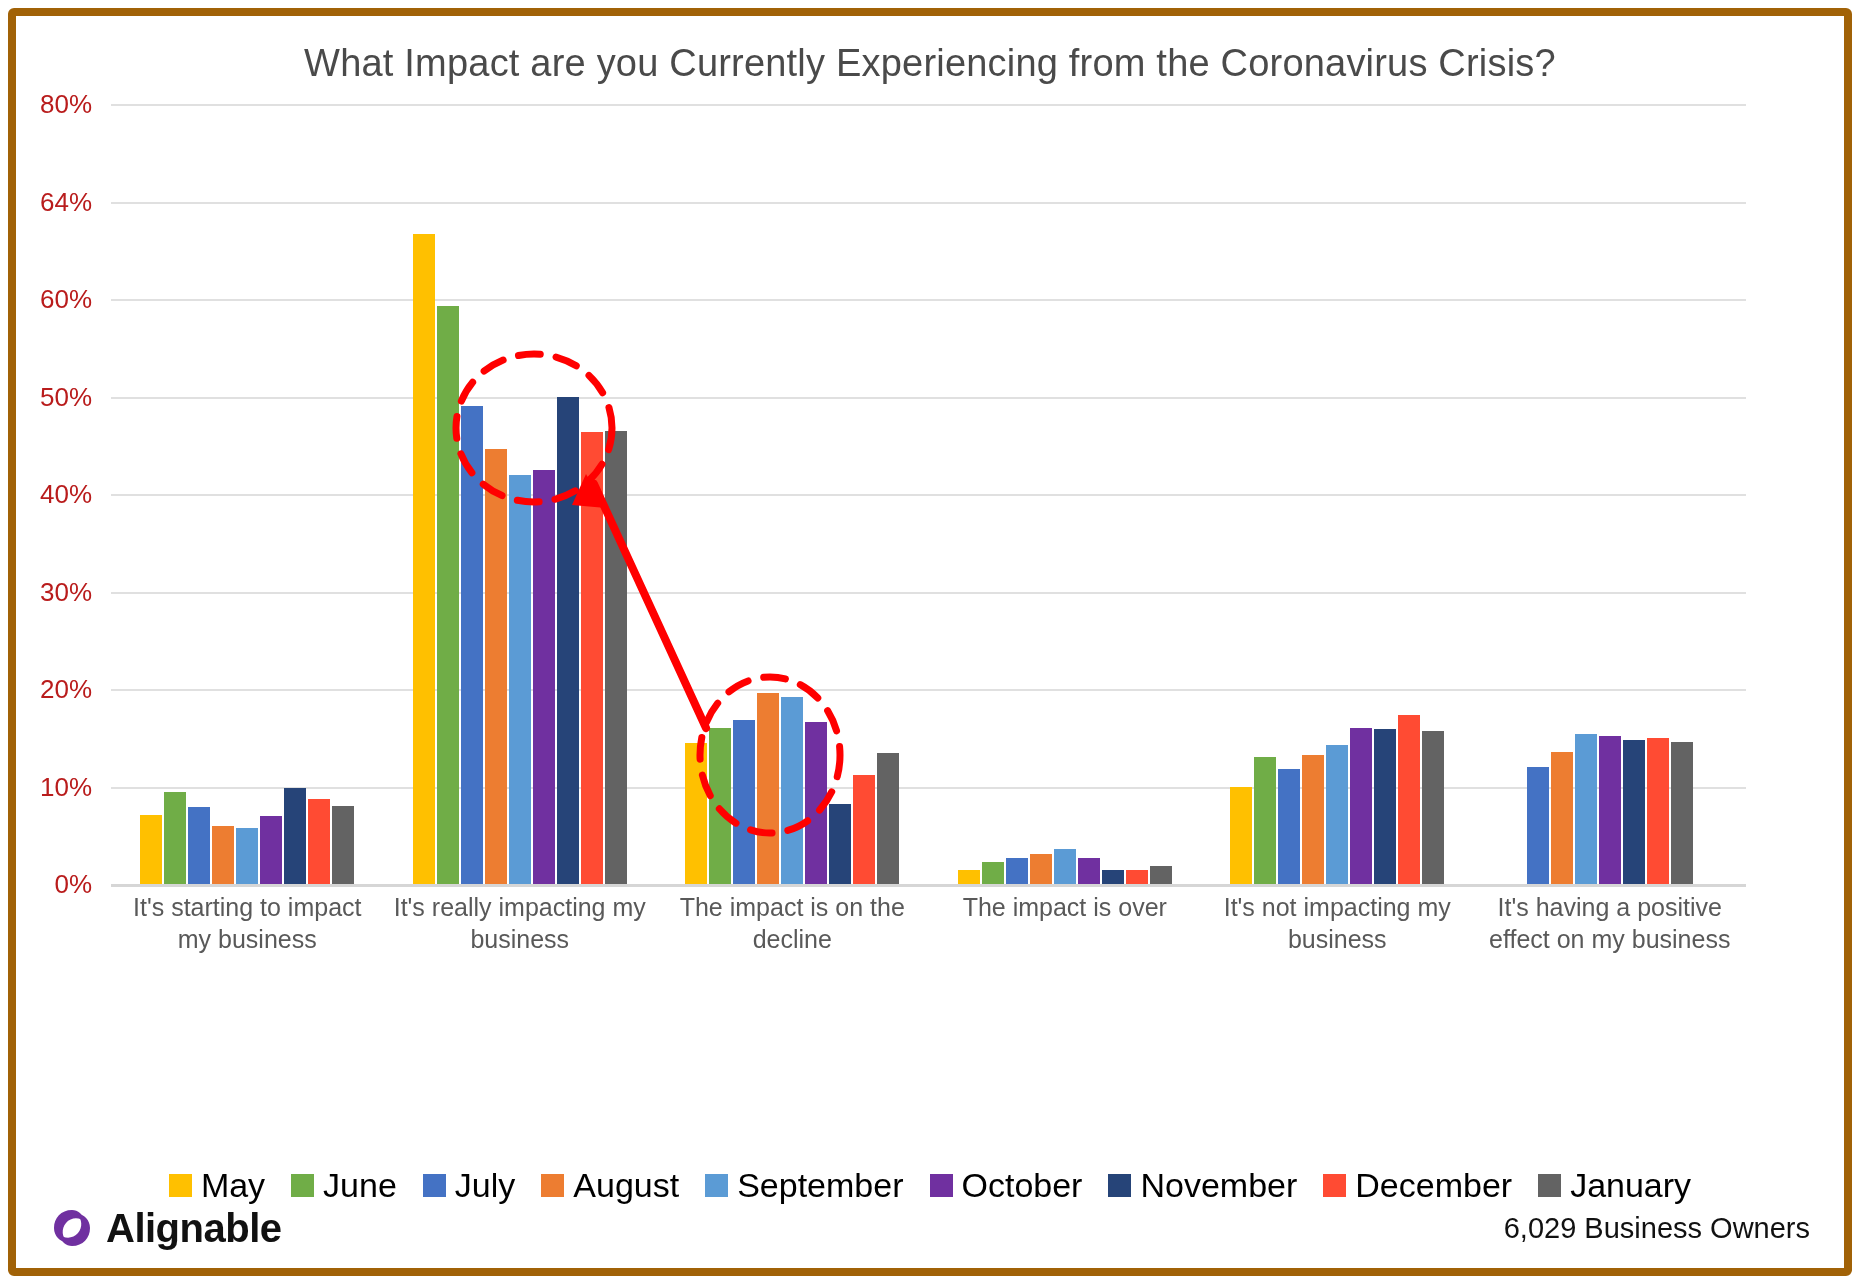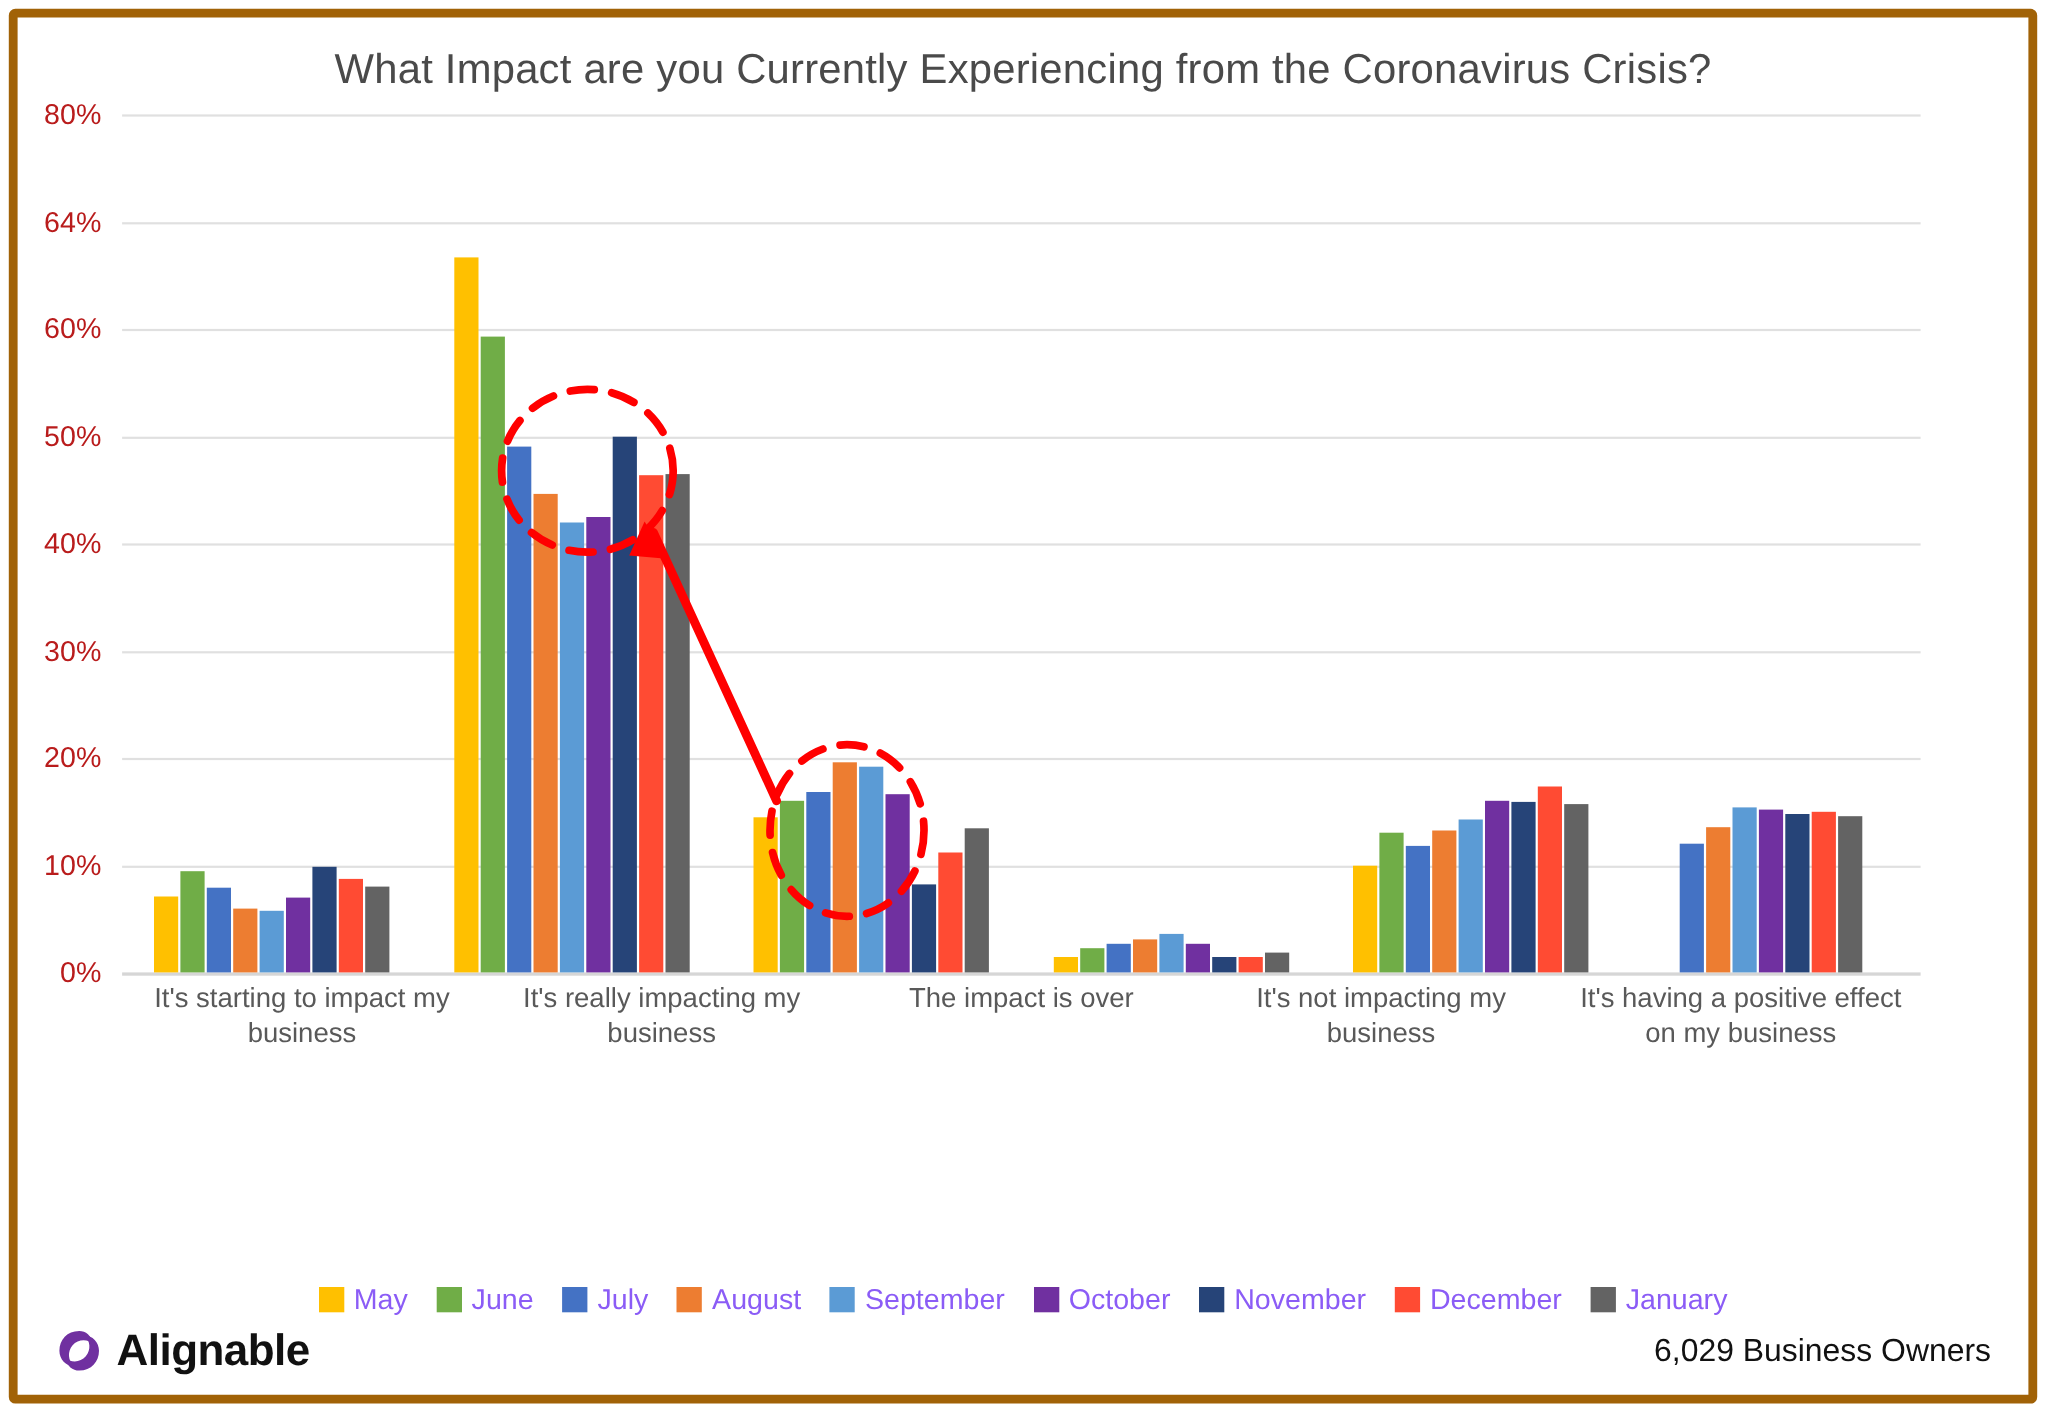--- a/index.html
+++ b/index.html
@@ -101,22 +101,22 @@
   .legend-item {
     display: flex;
     align-items: center;
     gap: 9px;
   }
   .legend-swatch {
     width: 23px; height: 23px;
     display: inline-block;
   }
   .legend-label {
-    font-size: 26px;
-    color: #8b5cf6;
+    font-size: 34px;
+    color: #000000;
   }
   
   #footer {
     position: absolute;
     left: 0; bottom: 6px;
     width: 100%;
     height: 68px;
     display: flex;
     align-items: center;
     justify-content: space-between;
@@ -242,20 +242,21 @@
           <div class="bar" title="November: 14.8%" style="background: rgb(38, 68, 120); height: 144.3px;"></div>
           <div class="bar" title="December: 15%" style="background: rgb(255, 75, 51); height: 146.25px;"></div>
           <div class="bar" title="January: 14.6%" style="background: rgb(99, 99, 99); height: 142.35px;"></div>
         </div>
       </div>
   </div>
 
   <div id="catlabels">
       <div class="catlabel">It's starting to impact my business</div>
       <div class="catlabel">It's really impacting my business</div>
+      <div class="catlabel">The impact is on the decline</div>
       <div class="catlabel">The impact is over</div>
       <div class="catlabel">It's not impacting my business</div>
       <div class="catlabel">It's having a positive effect on my business</div>
     </div>
 
   <div id="legend">
       <div class="legend-item">
         <span class="legend-swatch" style="background: rgb(255, 192, 0);"></span>
         <span class="legend-label">May</span>
       </div>

